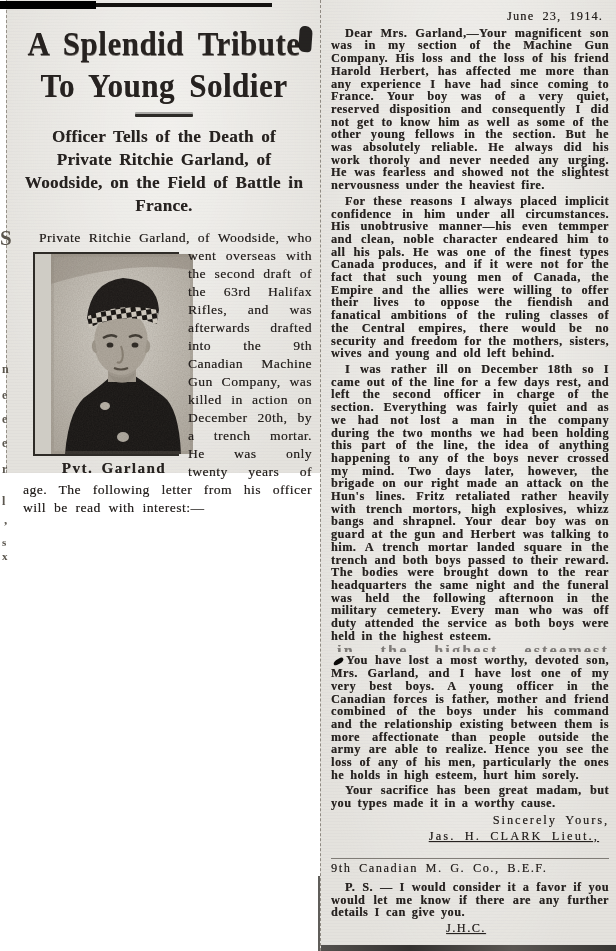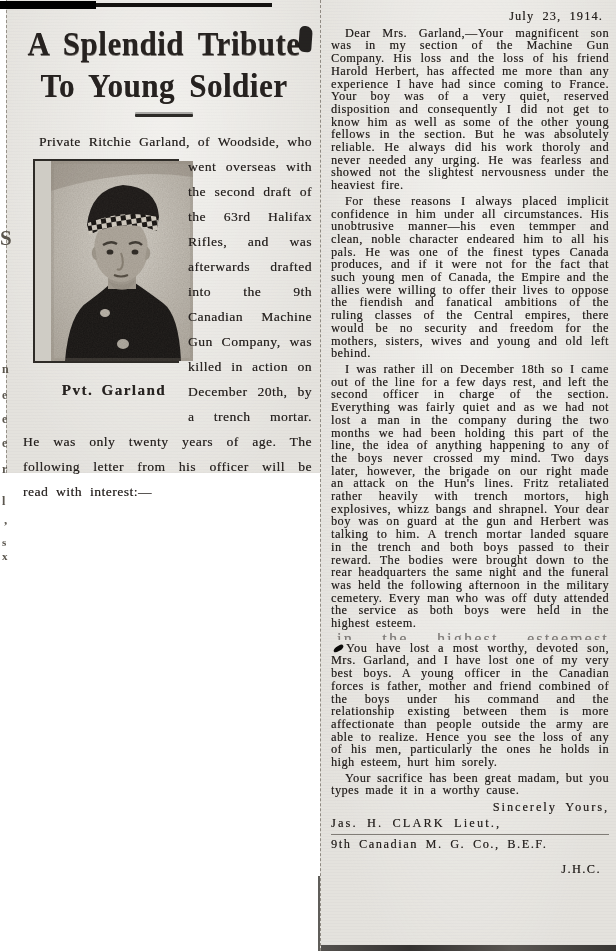--- a/index.html
+++ b/index.html
@@ -31,63 +31,64 @@
     margin:26px 10px 0;transform:scaleY(1.06);
   }
   .divider{width:58px;height:3px;background:#2c2a27;margin:10px auto 8px;border-radius:1px;
            box-shadow:0 -2px 0 rgba(44,42,39,0.35);}
   .subhead{
     font-weight:bold;text-align:center;
     font-size:17px;line-height:23px;letter-spacing:0.3px;word-spacing:3px;
     margin:8px 16px 0;
   }
   .intro{
-    font-size:13.5px;line-height:25px;text-align:justify;
+    font-size:13.5px;line-height:18px;text-align:justify;
     letter-spacing:0.5px;word-spacing:4px;
     margin:12px 9px 0 16px;text-indent:16px;
   }
   .photo-box{float:left;width:146px;margin:5px 9px 2px 10px;}
   .photo-frame{display:block;width:142px;height:200px;border:2px solid #2e2b27;background:#cfccc5;}
   .photo-caption{display:block;text-align:center;font-weight:bold;font-size:15px;
-                 letter-spacing:1.5px;word-spacing:3px;padding-top:15px;}
+                 letter-spacing:1.5px;word-spacing:3px;padding-top:3px;}
 
   
   .frag{position:absolute;color:#5b564e;font-weight:bold;}
   .blob9{position:absolute;left:299px;top:26px;width:13px;height:26px;background:#0f0d0c;
          border-radius:5px 7px 4px 6px;transform:rotate(4deg);opacity:0.9;}
   .edge-line{position:absolute;left:318px;top:876px;width:2px;height:75px;background:#37342f;opacity:0.8;}
 
   
   .letter{
     padding:10px 8px 0 10px;
     font-size:12.2px;line-height:12.7px;text-align:justify;
     letter-spacing:0.5px;word-spacing:2.6px;
   }
-  .letter p{margin:0 0 3px;text-indent:14px;}
+  .letter p{margin:0 0 3px;text-indent:14px;font-weight:bold;}
   .dateline{text-align:right;padding-right:6px;letter-spacing:1.2px;word-spacing:4px;margin-bottom:4px;}
   .pen-mark{display:inline-block;width:11px;height:5px;background:#0c0b0a;
             border-radius:60% 40% 55% 45%;transform:rotate(-28deg);margin:0 2px 0 2px;vertical-align:middle;}
   .p-marked{text-indent:0 !important;}
   .smudge{height:7px;overflow:hidden;opacity:0.55;filter:blur(0.4px);
           font-size:16px;letter-spacing:2.2px;word-spacing:6px;text-indent:6px !important;margin-bottom:2px !important;}
   .closing{text-align:right;padding-left:66px;letter-spacing:2px;word-spacing:4px;margin:4px 0 3px;}
-  .signature{text-align:left;padding-right:10px;letter-spacing:2.2px;word-spacing:4px;margin-bottom:4px;}
+  .signature{text-align:right;padding-right:10px;letter-spacing:2.2px;word-spacing:4px;margin-bottom:16px;text-decoration:underline;}
   .thin-rule{height:1px;background:#6e6a64;opacity:0.85;margin:2px 0 3px;}
-  .unit{letter-spacing:1.6px;word-spacing:3px;margin-bottom:13px;}
+  .unit{letter-spacing:1.6px;word-spacing:3px;margin-bottom:6px;}
   .ps{text-indent:12px;}
-  .initials{text-align:right;padding-right:8px;letter-spacing:1.5px;}
+  .initials{text-align:center;padding-right:8px;letter-spacing:1.5px;text-decoration:underline;}
   .bottom-smudge{position:absolute;bottom:0;left:0;width:100%;height:6px;opacity:0.85;
     background:linear-gradient(90deg,#3a3734,#141211 30%,#413d39 65%,#191715);}
 </style>
 </head>
 <body>
 
 <div class="clip clip-left">
   <h1 class="headline">A Splendid Tribute To Young Soldier</h1>
   <div class="divider"></div>
+  <h2 class="subhead">Officer Tells of the Death of Private Ritchie Garland, of Woodside, on the Field of Battle in France.</h2>
 
   <p class="intro">
     <span>Private Ritchie Garland, of Woodside, who went overseas with </span><span class="photo-box">
         <span class="photo-frame"><svg viewBox="0 0 142 200" width="142" height="200" xmlns="http://www.w3.org/2000/svg">
         <defs>
           <radialGradient id="bgv" cx="50%" cy="38%" r="75%">
             <stop offset="0%" stop-color="#d9d5cd"></stop>
                 <stop offset="100%" stop-color="#b2aca2"></stop>
           </radialGradient>
           <pattern id="dice" width="10" height="10" patternUnits="userSpaceOnUse" patternTransform="rotate(-9)">
@@ -135,27 +136,28 @@
 <span class="frag" style="left:2px;top:412px;font-size:12px;">e</span>
 <span class="frag" style="left:2px;top:436px;font-size:12px;">e</span>
 <span class="frag" style="left:2px;top:462px;font-size:12px;">r</span>
 <span class="frag" style="left:2px;top:494px;font-size:12px;">l</span>
 <span class="frag" style="left:4px;top:512px;font-size:13px;">,</span>
 <span class="frag" style="left:2px;top:536px;font-size:11px;">s</span>
 <span class="frag" style="left:2px;top:550px;font-size:11px;">x</span>
 
 <div class="clip clip-right">
   <div class="letter">
-    <div class="dateline">July 23, 1914.</div>
+    <div class="dateline">June 23, 1914.</div>
     <p>Dear Mrs. Garland,—Your magnificent son was in my section of the Machine Gun Company.  His loss and the loss of his friend Harold Herbert, has affected me more than any experience I have had since coming to France.  Your boy was of a very quiet, reserved disposition and consequently I did not get to know him as well as some of the other young fellows in the section.  But he was absolutely reliable.  He always did his work thoroly and never needed any urging.  He was fearless and showed not the slightest nervousness under the heaviest fire.</p>
     <p>For these reasons I always placed implicit confidence in him under all circumstances.  His unobtrusive manner—his even temmper and clean, noble character endeared him to all his pals. He was one of the finest types Canada produces, and if it were not for the fact that such young men of Canada, the Empire and the allies were willing to offer their lives to oppose the fiendish and fanatical ambitions of the ruling classes of the Central empires, there would be no security and freedom for the mothers, sisters, wives and young and old left behind.</p>
     <p>I was rather ill on December 18th so I came out of the line for a few days rest, and left the second officer in charge of the section.  Everything was fairly quiet and as we had not lost a man in the company during the two months we had been holding this part of the line, the idea of anything happening to any of the boys never crossed my mind.  Two days later, however, the brigade on our right made an attack on the Hun's lines. Fritz retaliated rather heavily with trench mortors, high explosives, whizz bangs and shrapnel.  Your dear boy was on guard at the gun and Herbert was talking to him.  A trench mortar landed square in the trench and both boys passed to their reward. The bodies were brought down to the rear headquarters the same night and the funeral was held the following afternoon in the military cemetery. Every man who was off duty attended the service as both boys were held in the highest esteem.</p>
     <p class="smudge">in the highest esteemest worthy de-</p>
     <p class="p-marked"><span class="pen-mark"></span><span>You have lost a most worthy, devoted son, Mrs. Garland, and I have lost one of my very best boys.  A young officer in the Canadian forces is father, mother and friend combined of the boys under his command and the relationship existing between them is more affectionate than people outside the army are able to realize. Hence you see the loss of any of his men, particularly the ones he holds in high esteem, hurt him sorely.</span></p>
     <p>Your sacrifice has been great madam, but you types made it in a worthy cause.</p>
     <div class="closing">Sincerely Yours,</div>
     <div class="signature">Jas. H. CLARK Lieut.,</div>
     <div class="thin-rule"></div>
     <div class="unit">9th Canadian M. G. Co., B.E.F.</div>
+    <p class="ps">P. S. — I would consider it a favor if you would let me know if there are any further details I can give you.</p>
     <div class="initials">J.H.C.</div>
   </div>
   <div class="bottom-smudge"></div>
 </div>
 
 </body></html>

